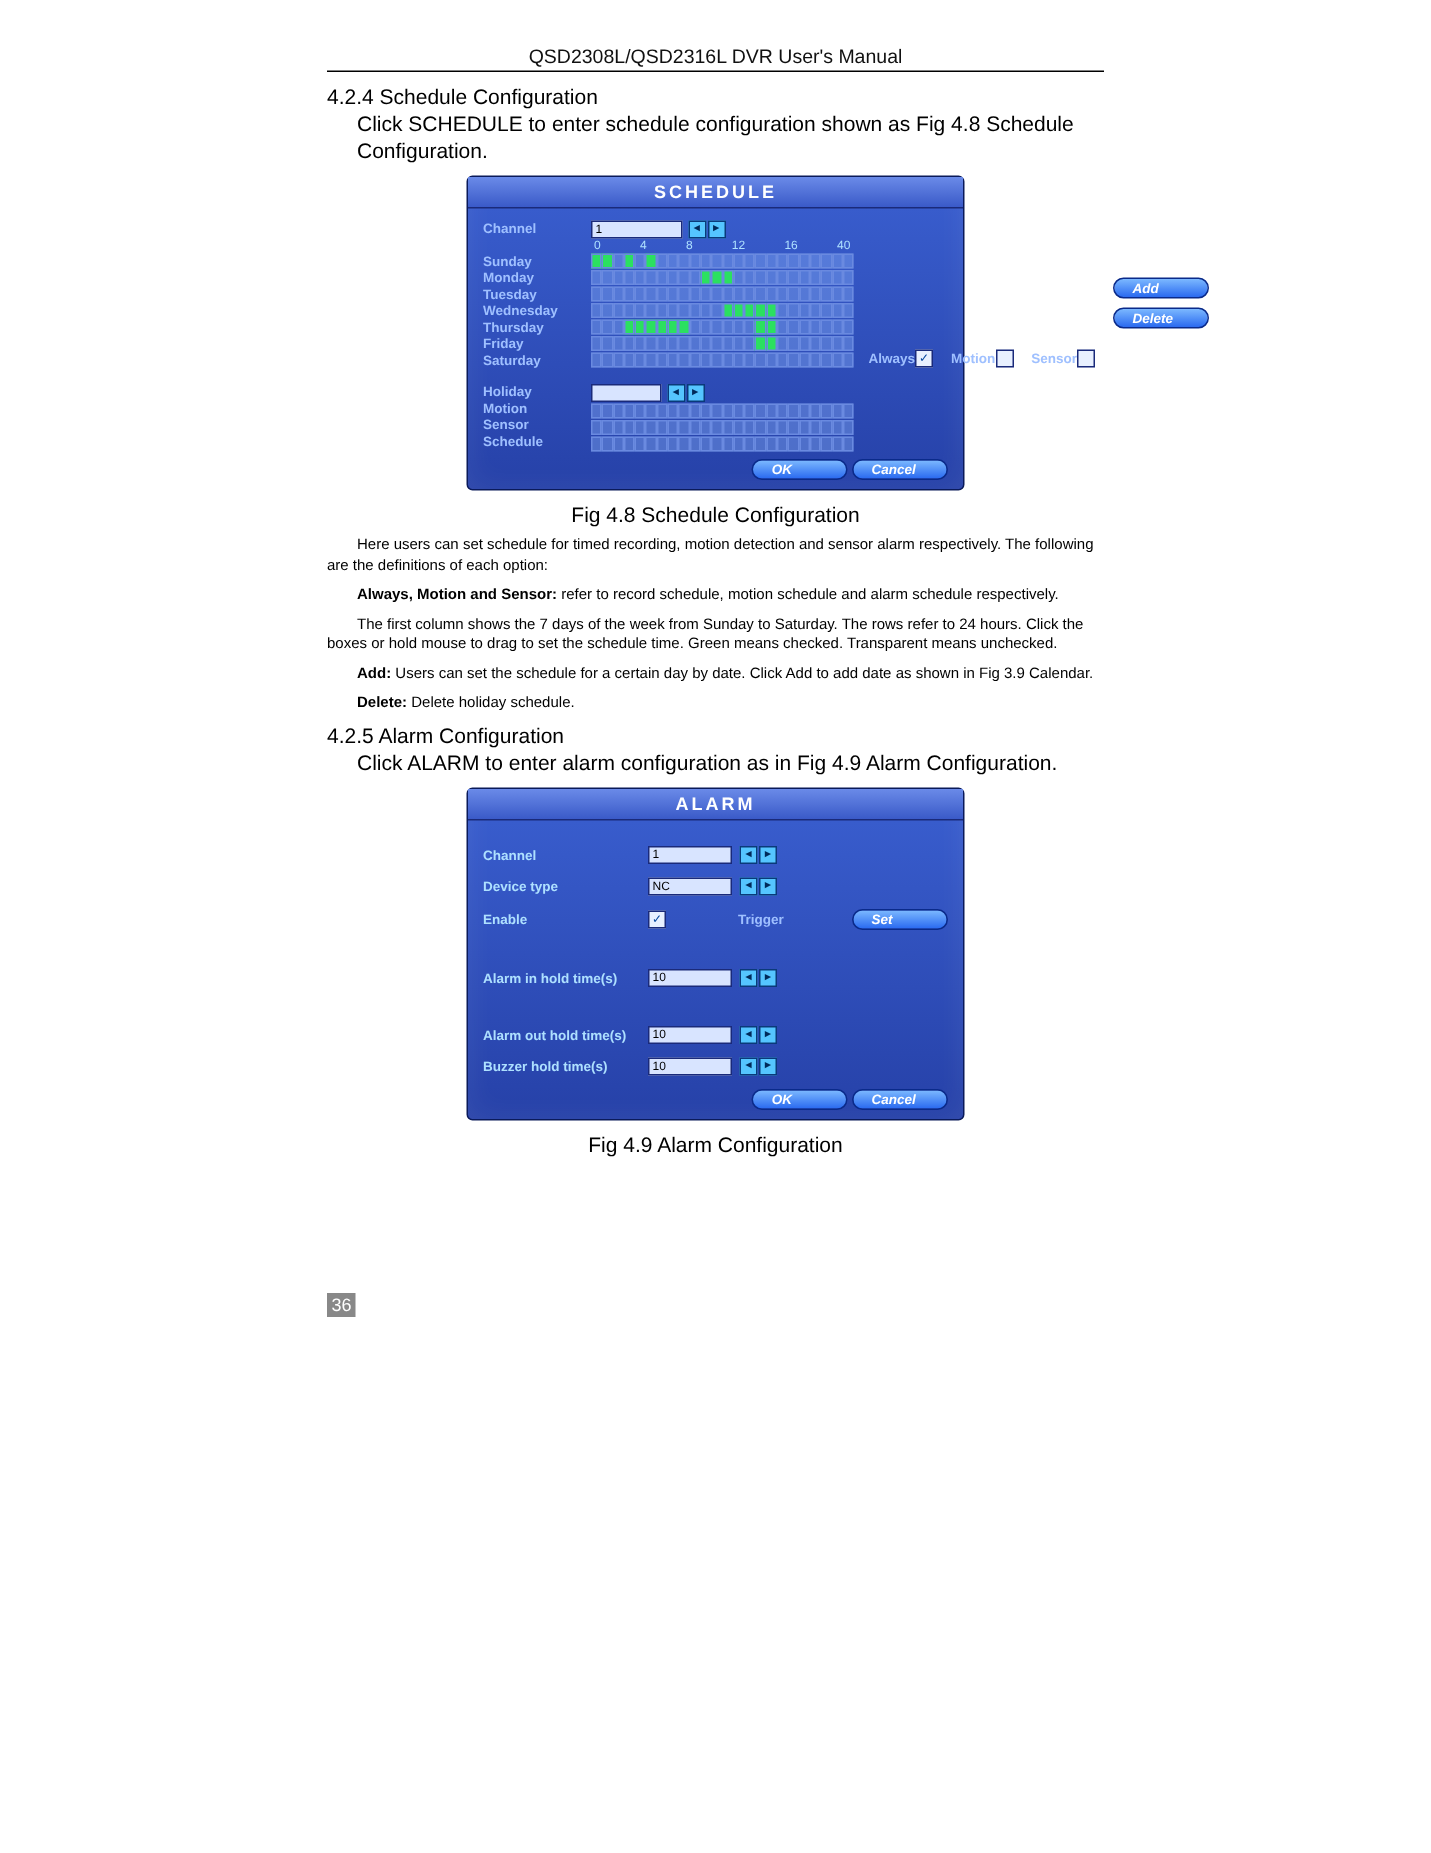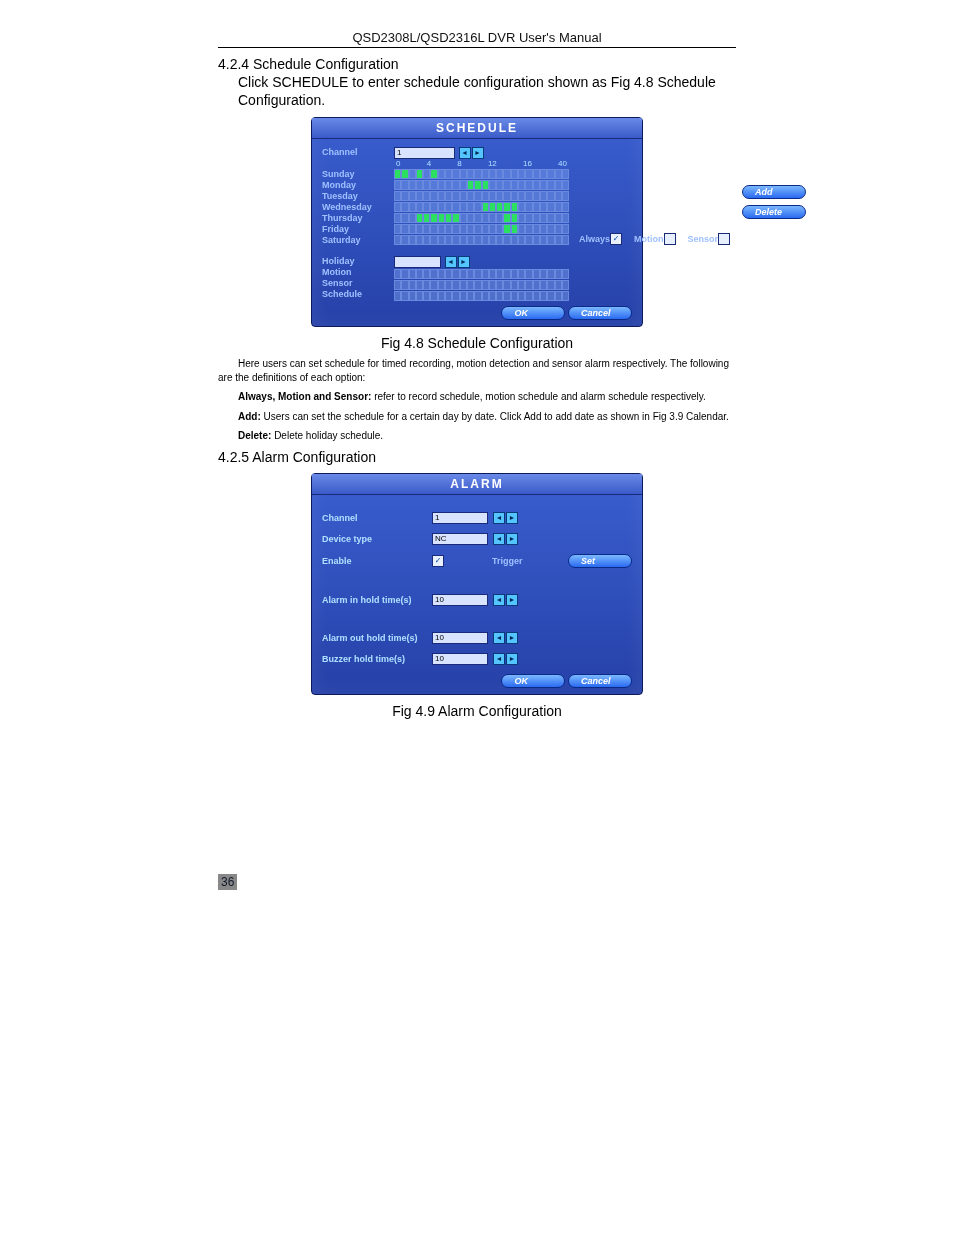--- a/index.html
+++ b/index.html
@@ -5,21 +5,21 @@
 body{margin:0;background:#fff;font-family:Arial,Helvetica,sans-serif;color:#000}
 .page{width:954px;margin:0 auto;padding:30px 0 0 0;position:relative;min-height:1200px}
 .header{text-align:center;font-size:13px;margin-bottom:2px;color:#111}
 .hr{border-top:1px solid #000;margin:0 218px 8px 218px}
 .content{margin:0 218px}
 .h4{font-size:14px;font-weight:normal;margin:0 0 2px 0}
 .intro{font-size:14px;margin:0 0 2px 20px;line-height:1.25}
 .para{font-size:10px;margin:6px 0;text-indent:20px;line-height:1.35}
 .para b{font-weight:bold}
 .caption{text-align:center;font-size:14px;margin:6px 0}
-.pagenum{position:absolute;bottom:340px;left:218px;background:#888;color:#0f172a;padding:1px 3px;font-size:12px;font-weight:normal}
+.pagenum{position:absolute;bottom:352px;left:218px;background:#888;color:#ffffff;padding:1px 3px;font-size:12px;font-weight:normal}
 
 
 .dvr{width:330px;margin:8px auto;background:linear-gradient(#3a5fd0,#2641a8);border:1px solid #0a1a5a;border-radius:4px;color:#b8d0ff;font-family:Arial,sans-serif;font-size:9px;box-shadow:inset 0 0 20px rgba(255,255,255,.08)}
 .dvr-hd{background:linear-gradient(#6a8ae8,#3a5ac8);text-align:center;font-weight:bold;letter-spacing:2px;font-size:12px;color:#fff;padding:3px 0;border-bottom:1px solid #1a2a7a}
 .dvr-body{padding:8px 10px 6px 10px;position:relative}
 .lbl{color:#9fc0ff;font-weight:bold}
 .input-box{display:inline-block;background:#d8e4ff;color:#000;border:1px solid #1a2a7a;height:10px;line-height:10px;font-size:8px;padding:0 2px;vertical-align:middle}
 .arrows{display:inline-flex;vertical-align:middle}
 .arrows span{width:10px;height:10px;background:#55c5ff;border:1px solid #0a3a7a;text-align:center;line-height:9px;font-size:7px;color:#002a5a;margin-left:1px}
 .grid-row{display:flex;margin:1px 0}
@@ -388,24 +388,26 @@
         <div class="btrow">
           <span class="btn">OK</span>
           <span class="btn cancel">Cancel</span>
         </div>
       </div>
     </div>
 
     <div class="caption">Fig 4.8 Schedule Configuration</div>
     <div class="para">Here users can set schedule for timed recording, motion detection and sensor alarm respectively. The following are the definitions of each option:</div>
     <div class="para"><b>Always, Motion and Sensor:</b><span> refer to record schedule, motion schedule and alarm schedule respectively.</span></div>
+    <div class="para">The first column shows the 7 days of the week from Sunday to Saturday. The rows refer to 24 hours. Click the boxes or hold mouse to drag to set the schedule time. Green means checked. Transparent means unchecked.</div>
     <div class="para"><b>Add:</b><span> Users can set the schedule for a certain day by date. Click Add to add date as shown in Fig 3.9 Calendar.</span></div>
     <div class="para"><b>Delete:</b><span> Delete holiday schedule.</span></div>
 
     <div class="h4"><span>4.2.5</span> <span>Alarm Configuration</span></div>
+    <div class="intro">Click ALARM to enter alarm configuration as in Fig 4.9 Alarm Configuration.</div>
 
     <div class="dvr alarm">
       <div class="dvr-hd">ALARM</div>
       <div class="dvr-body">
         <div class="arow">
           <span class="albl">Channel</span>
           <span class="aval"><span class="input-box" style="width:50px">1</span></span>
           <span class="arrows">
               <span>◄</span>
               <span>►</span>

